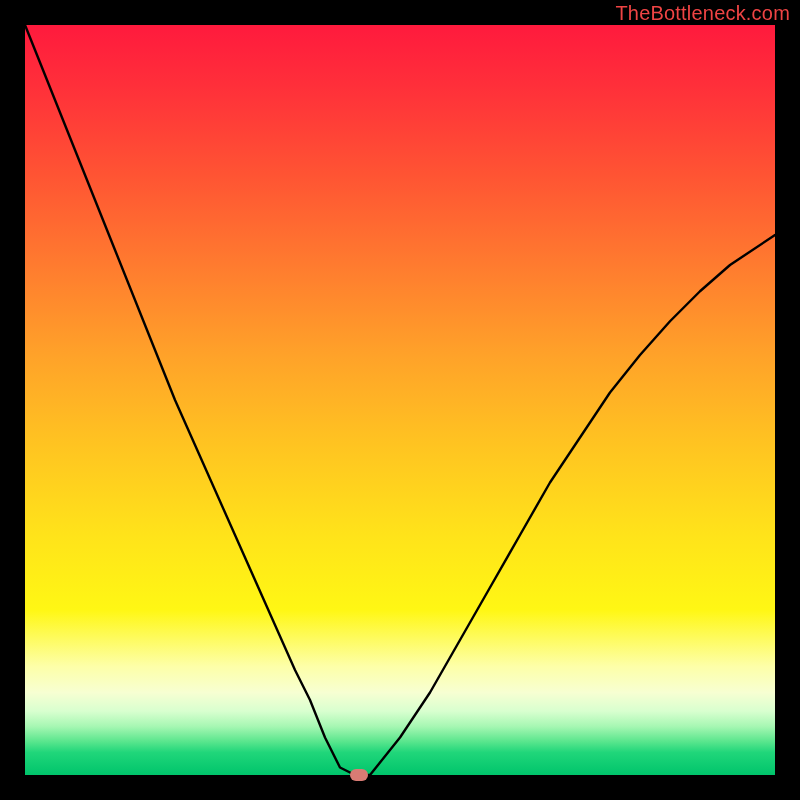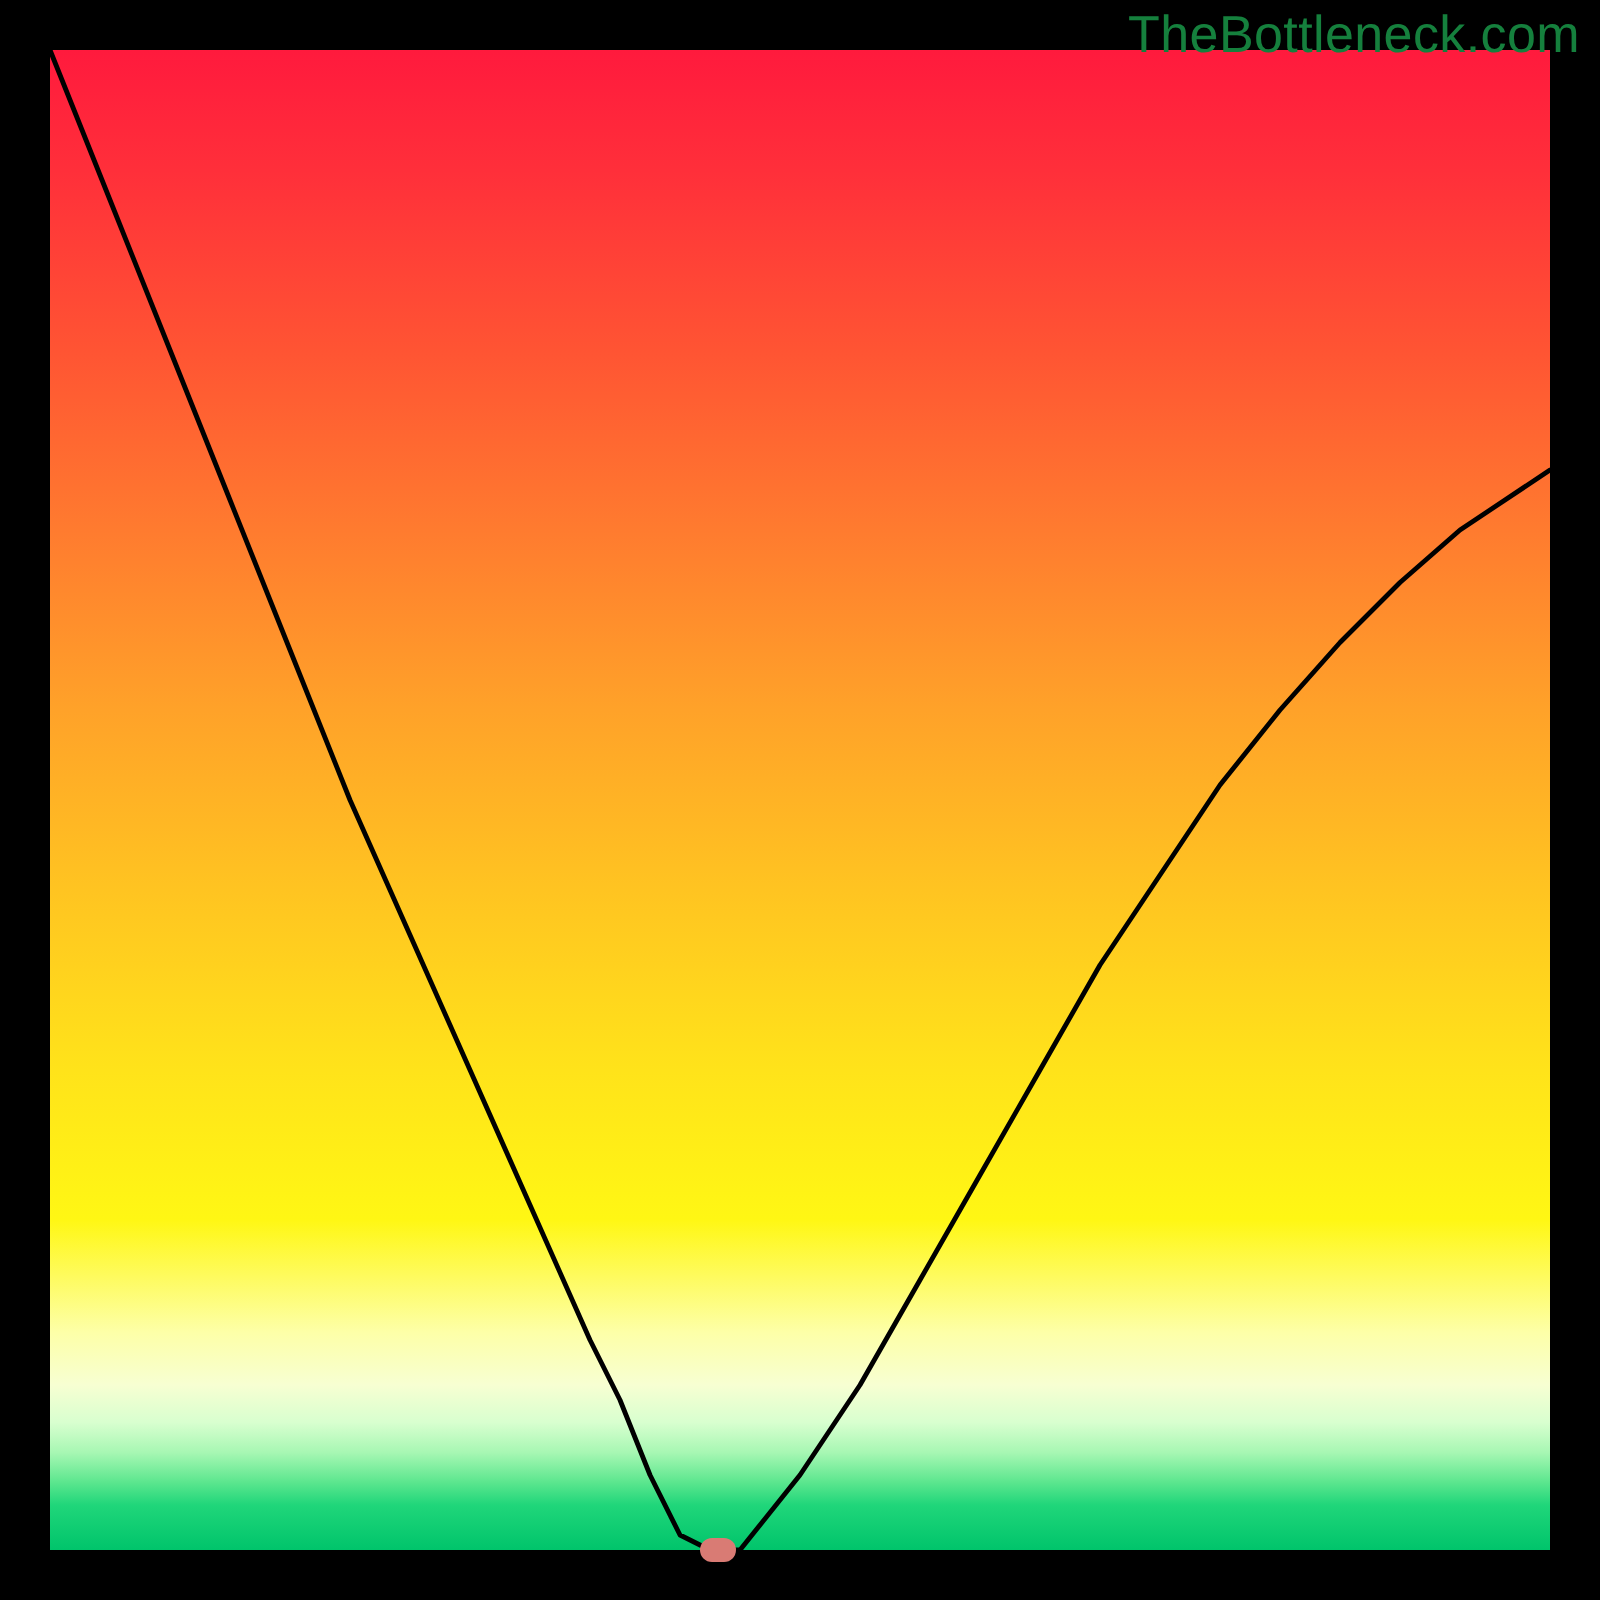--- a/index.html
+++ b/index.html
@@ -39,22 +39,22 @@
       #d8ffcf 91.5%,
       #a7f7b3 93.5%,
       #5be68e 95.5%,
       #20d67a 97%,
       #00c46b 100%);
   }
   .watermark {
     position: absolute;
     top: 2px;
     right: 10px;
-    color: #15803d;
-    font-size: 26px;
+    color: #ef4444;
+    font-size: 20px;
     letter-spacing: 0.2px;
     font-weight: 500;
   }
   svg.curve {
     position: absolute;
     left: 25px;
     top: 25px;
     width: 750px;
     height: 750px;
     overflow: visible;

